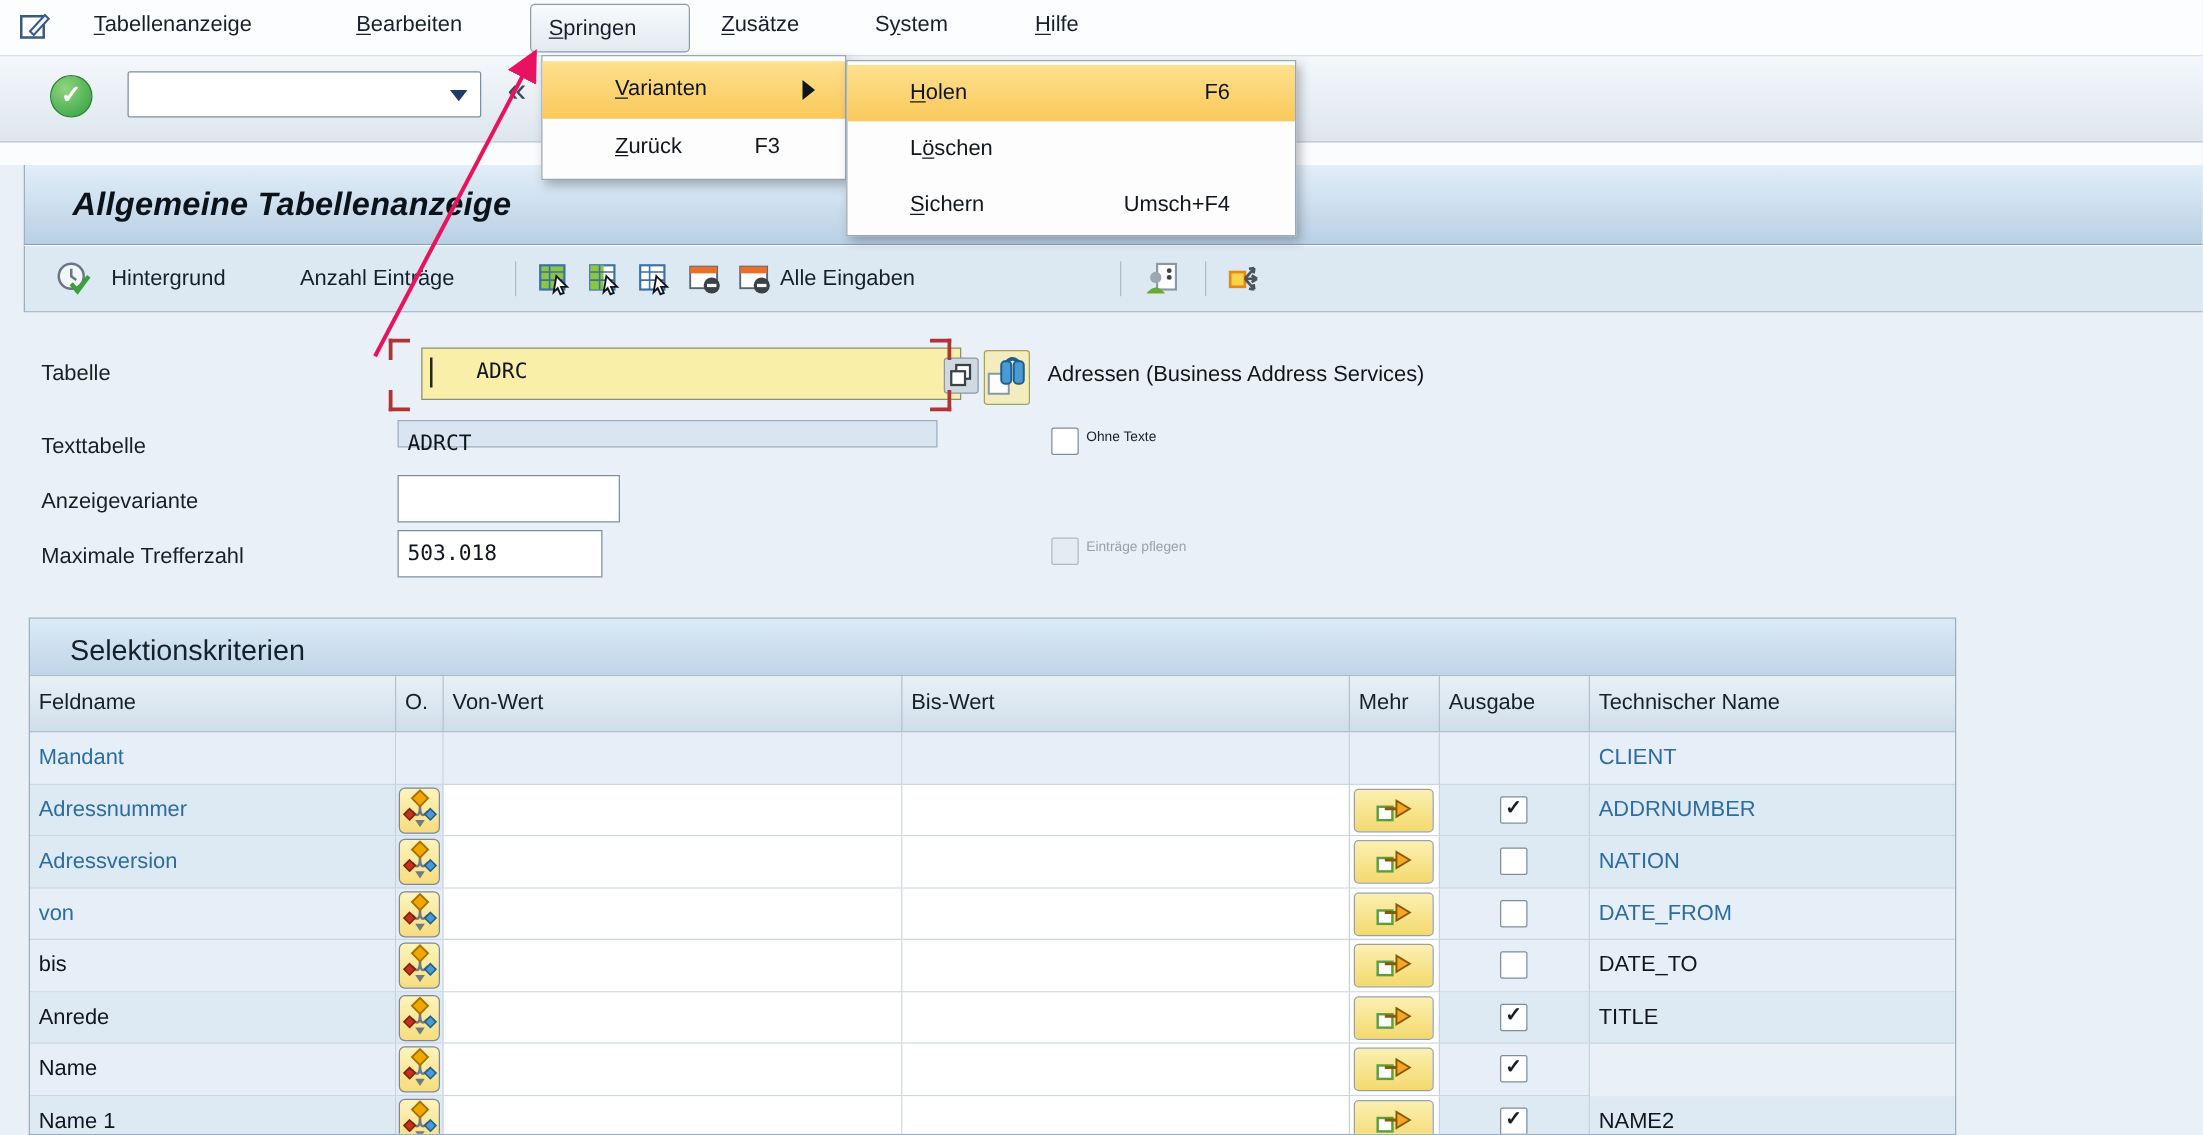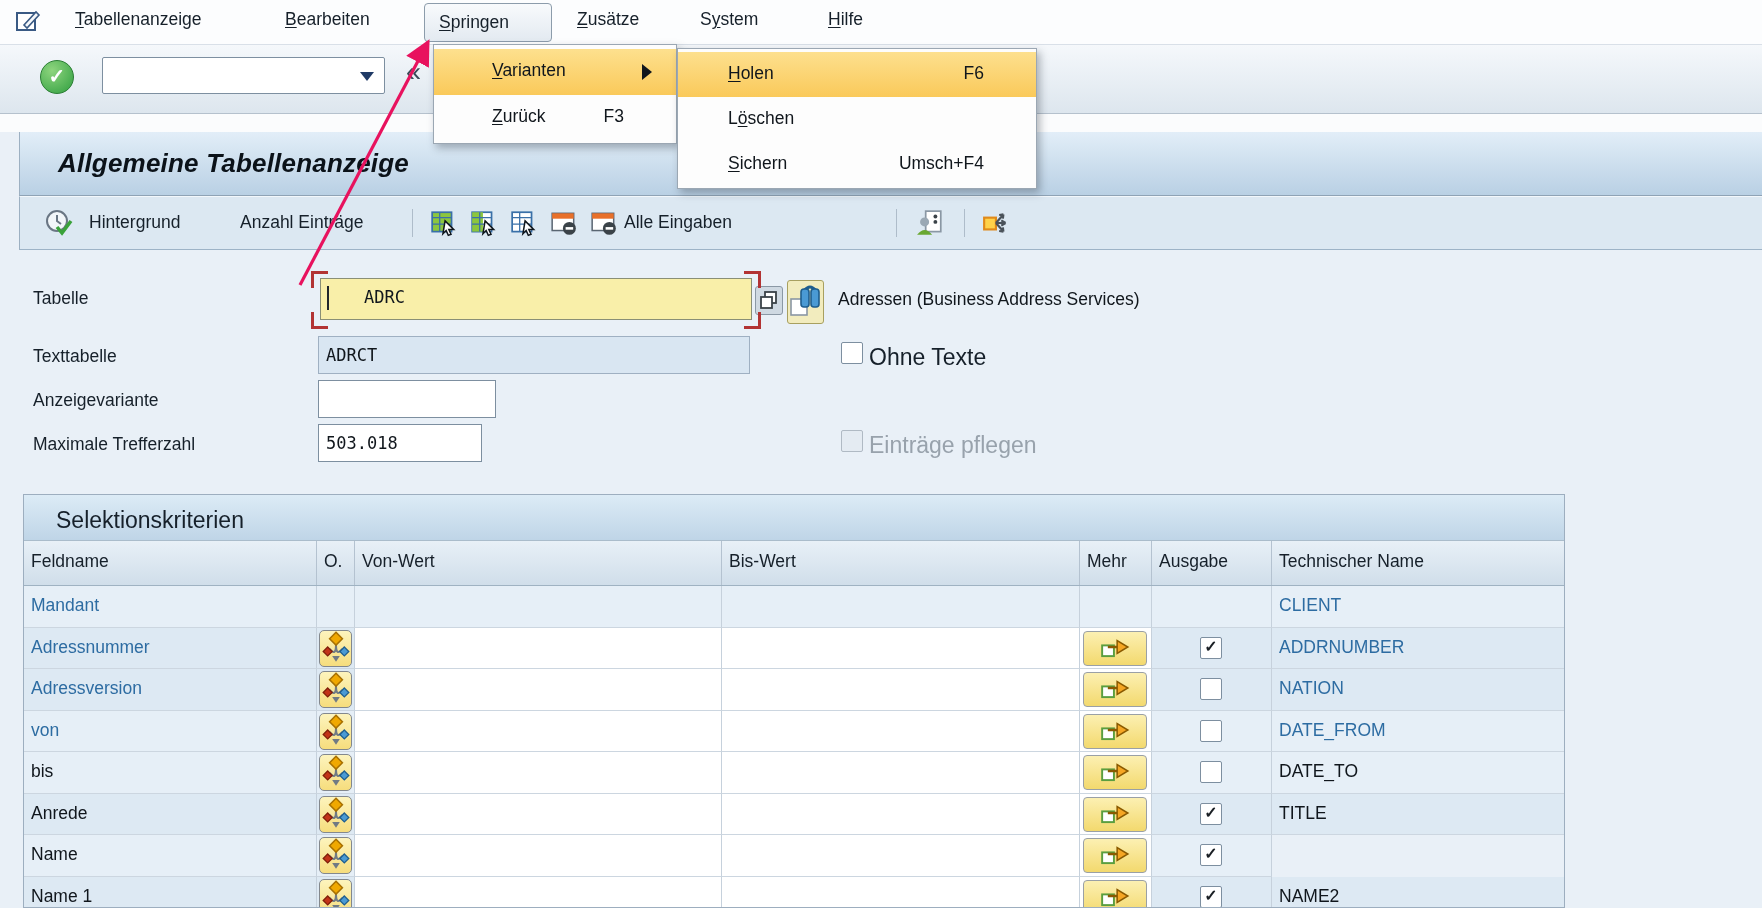--- a/index.html
+++ b/index.html
@@ -30,21 +30,21 @@
   .at-sep{position:absolute;top:12px;width:1px;height:28px;background:#aebccा;background:#aebcca;}
   
   .content{left:0;top:250px;width:1762px;height:658px;background:#e9f0f7;}
   .flabel{position:absolute;font-size:17.5px;color:#16202a;white-space:nowrap;}
   .ffield{position:absolute;box-sizing:border-box;border:1px solid #7d8fa0;background:#fff;font-family:"DejaVu Sans Mono",monospace;font-size:17px;color:#10161c;padding:8px 6px 0 7px;}
   .ffield.yellow{background:var(--field-yellow,#f9efa9);border-color:#8a8f76;}
   .ffield.readonly{background:#d9e6f2;border-color:#9fb0c2;}
   .caret{position:absolute;left:6px;top:7px;width:1.5px;height:24px;background:#20262c;}
   .cb{position:absolute;width:22px;height:22px;background:#fff;border:1.5px solid #7d8fa0;border-radius:2px;box-sizing:border-box;text-align:center;line-height:18px;font-size:16px;color:#1a1f24;font-weight:bold;}
   .cb.disabled{background:#e4ebf2;border-color:#b0bac4;}
-  .cblabel{position:absolute;font-size:23px;color:#16202a;white-space:nowrap;}
+  .cblabel{position:absolute;font-size:11px;color:#16202a;white-space:nowrap;}
   .cblabel.disabled{color:#98a2ac;}
   
   .bracketbox{position:absolute;left:311px;top:271px;width:450px;height:58px;z-index:20;pointer-events:none;}
   .bk{position:absolute;width:14px;height:14px;border:0 solid var(--bracket-red,#b23333);}
   .bk.tl{left:0;top:0;border-left-width:3px;border-top-width:3px;}
   .bk.tr{right:0;top:0;border-right-width:3px;border-top-width:3px;}
   .bk.bl{left:0;bottom:0;border-left-width:3px;border-bottom-width:3px;}
   .bk.br{right:0;bottom:0;border-right-width:3px;border-bottom-width:3px;}
   .sidebtn{position:absolute;box-sizing:border-box;border:1px solid #8b98a5;border-radius:3px;}
   
@@ -212,42 +212,42 @@
         <path d="M13 13 h9 M22 13 l-4 -2.5 M22 13 l-4 2.5" stroke="#4a525a" stroke-width="2" fill="none"></path>
         <path d="M13 13 L20 5 M20 5 l-4 .5 M20 5 l-.5 4" stroke="#4a525a" stroke-width="2" fill="none"></path>
         <path d="M13 13 L20 21 M20 21 l-4 -.5 M20 21 l-.5 -4" stroke="#4a525a" stroke-width="2" fill="none"></path>
       </svg>
     </span>
   </div>
 
   <div class="abs content"></div>
 
   <span class="flabel" style="left:33px;top:288px;">Tabelle</span>
-  <div class="ffield yellow" style="left:320px;top:278px;width:432px;height:42px;padding-left:40px;">
+  <div class="ffield yellow" style="left:337px;top:278px;width:432px;height:42px;padding-left:40px;">
     <span class="caret"></span>
     <span style="margin-left:3px;">ADRC</span>
   </div>
   <span class="sidebtn" style="left:755px;top:286px;width:28px;height:29px;background:#cfd9e2;">
     <svg width="26" height="27" viewBox="0 0 26 27">
       <rect x="9" y="5" width="11" height="11" fill="#fff" stroke="#3a4248" stroke-width="1.8"></rect>
       <rect x="5" y="10" width="11" height="11" fill="#fff" stroke="#3a4248" stroke-width="1.8"></rect>
     </svg>
   </span>
   <span class="sidebtn" style="left:787px;top:280px;width:37px;height:44px;background:#f2ecbe;border-color:#a8a060;">
     <svg width="35" height="42" viewBox="0 0 35 42">
       <rect x="3" y="18" width="16" height="16" fill="#fff" stroke="#8a97a4" stroke-width="1.6"></rect>
       <path d="M16 10 Q22 2 28 10" stroke="#1f5e8e" stroke-width="3" fill="none"></path>
       <rect x="13" y="8" width="8" height="18" rx="3" fill="#4a9ad4" stroke="#1f5e8e" stroke-width="1.6"></rect>
       <rect x="23" y="8" width="8" height="18" rx="3" fill="#4a9ad4" stroke="#1f5e8e" stroke-width="1.6"></rect>
     </svg>
   </span>
   <span class="desc" style="left:838px;top:289px;">Adressen (Business Address Services)</span>
 
   <span class="flabel" style="left:33px;top:346px;">Texttabelle</span>
-  <div class="ffield readonly" style="left:318px;top:336px;width:432px;height:38px;">
+  <div class="ffield readonly" style="left:318px;top:336px;width:432px;height:22px;">
     <span>ADRCT</span>
   </div>
   <span class="cb" style="left:841px;top:342px;"></span>
   <span class="cblabel" style="left:869px;top:344px;">Ohne Texte</span>
 
   <span class="flabel" style="left:33px;top:390px;">Anzeigevariante</span>
   <div class="ffield" style="left:318px;top:380px;width:178px;height:38px;">
     <span></span>
   </div>
 

